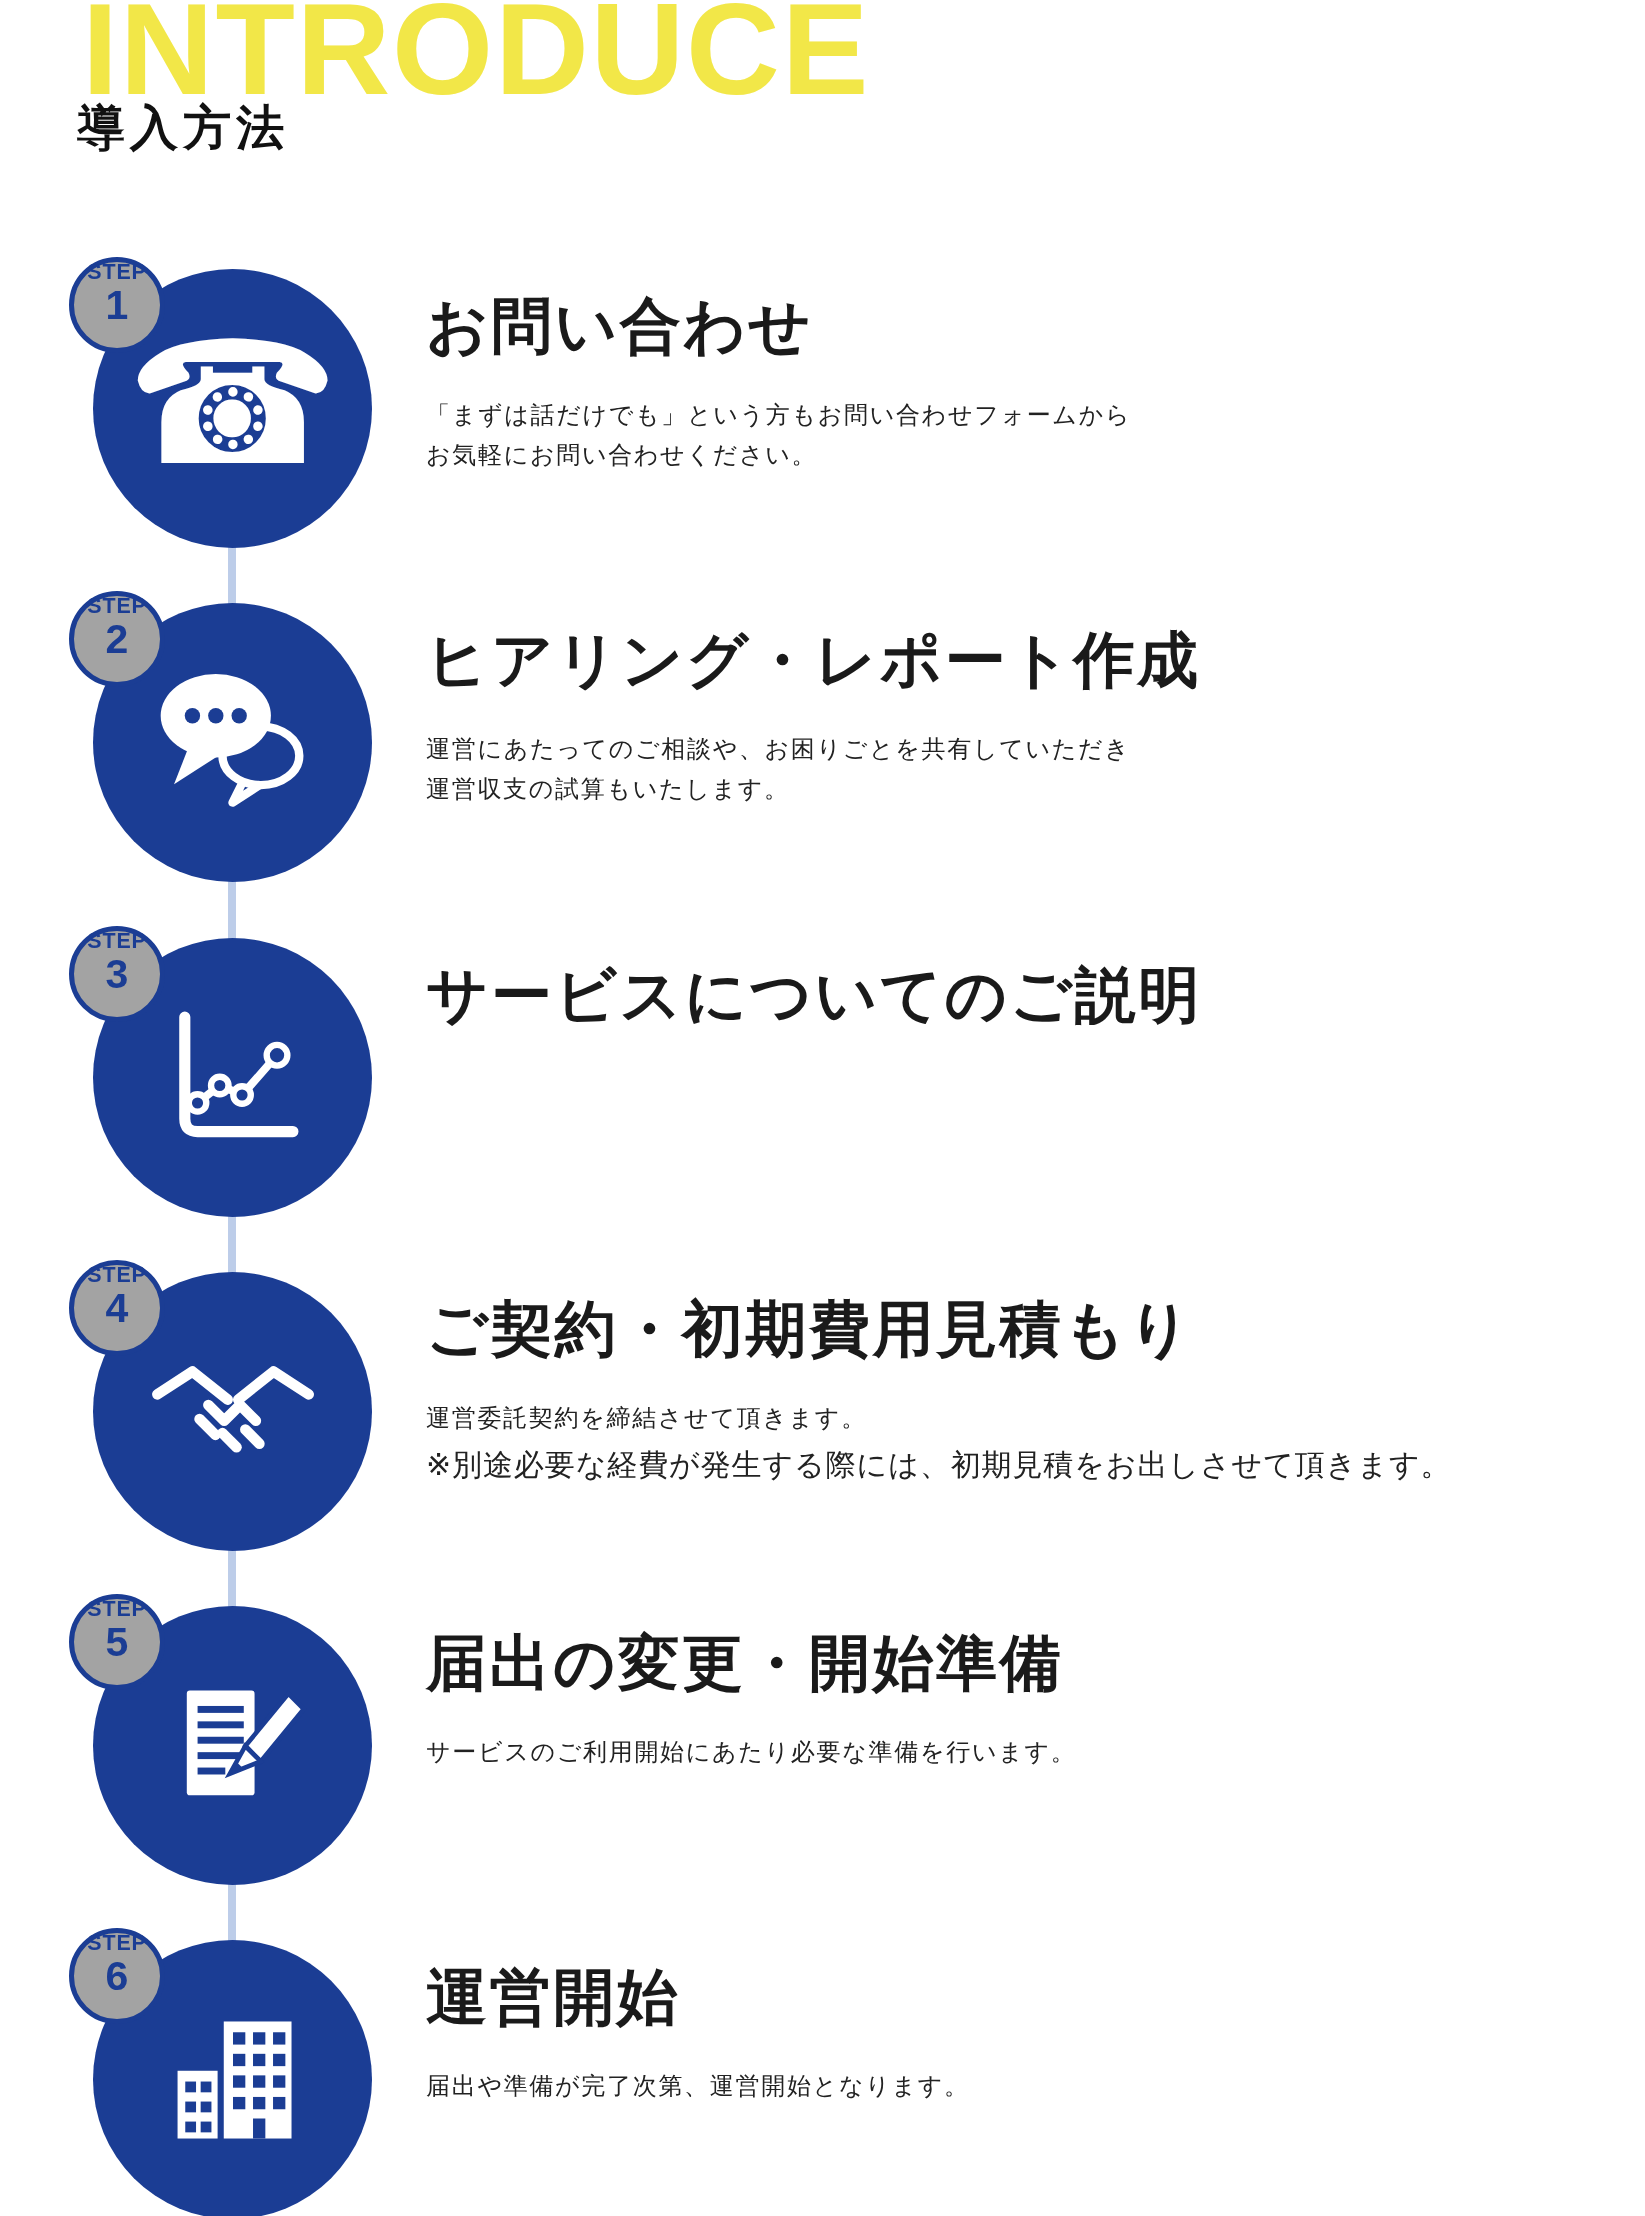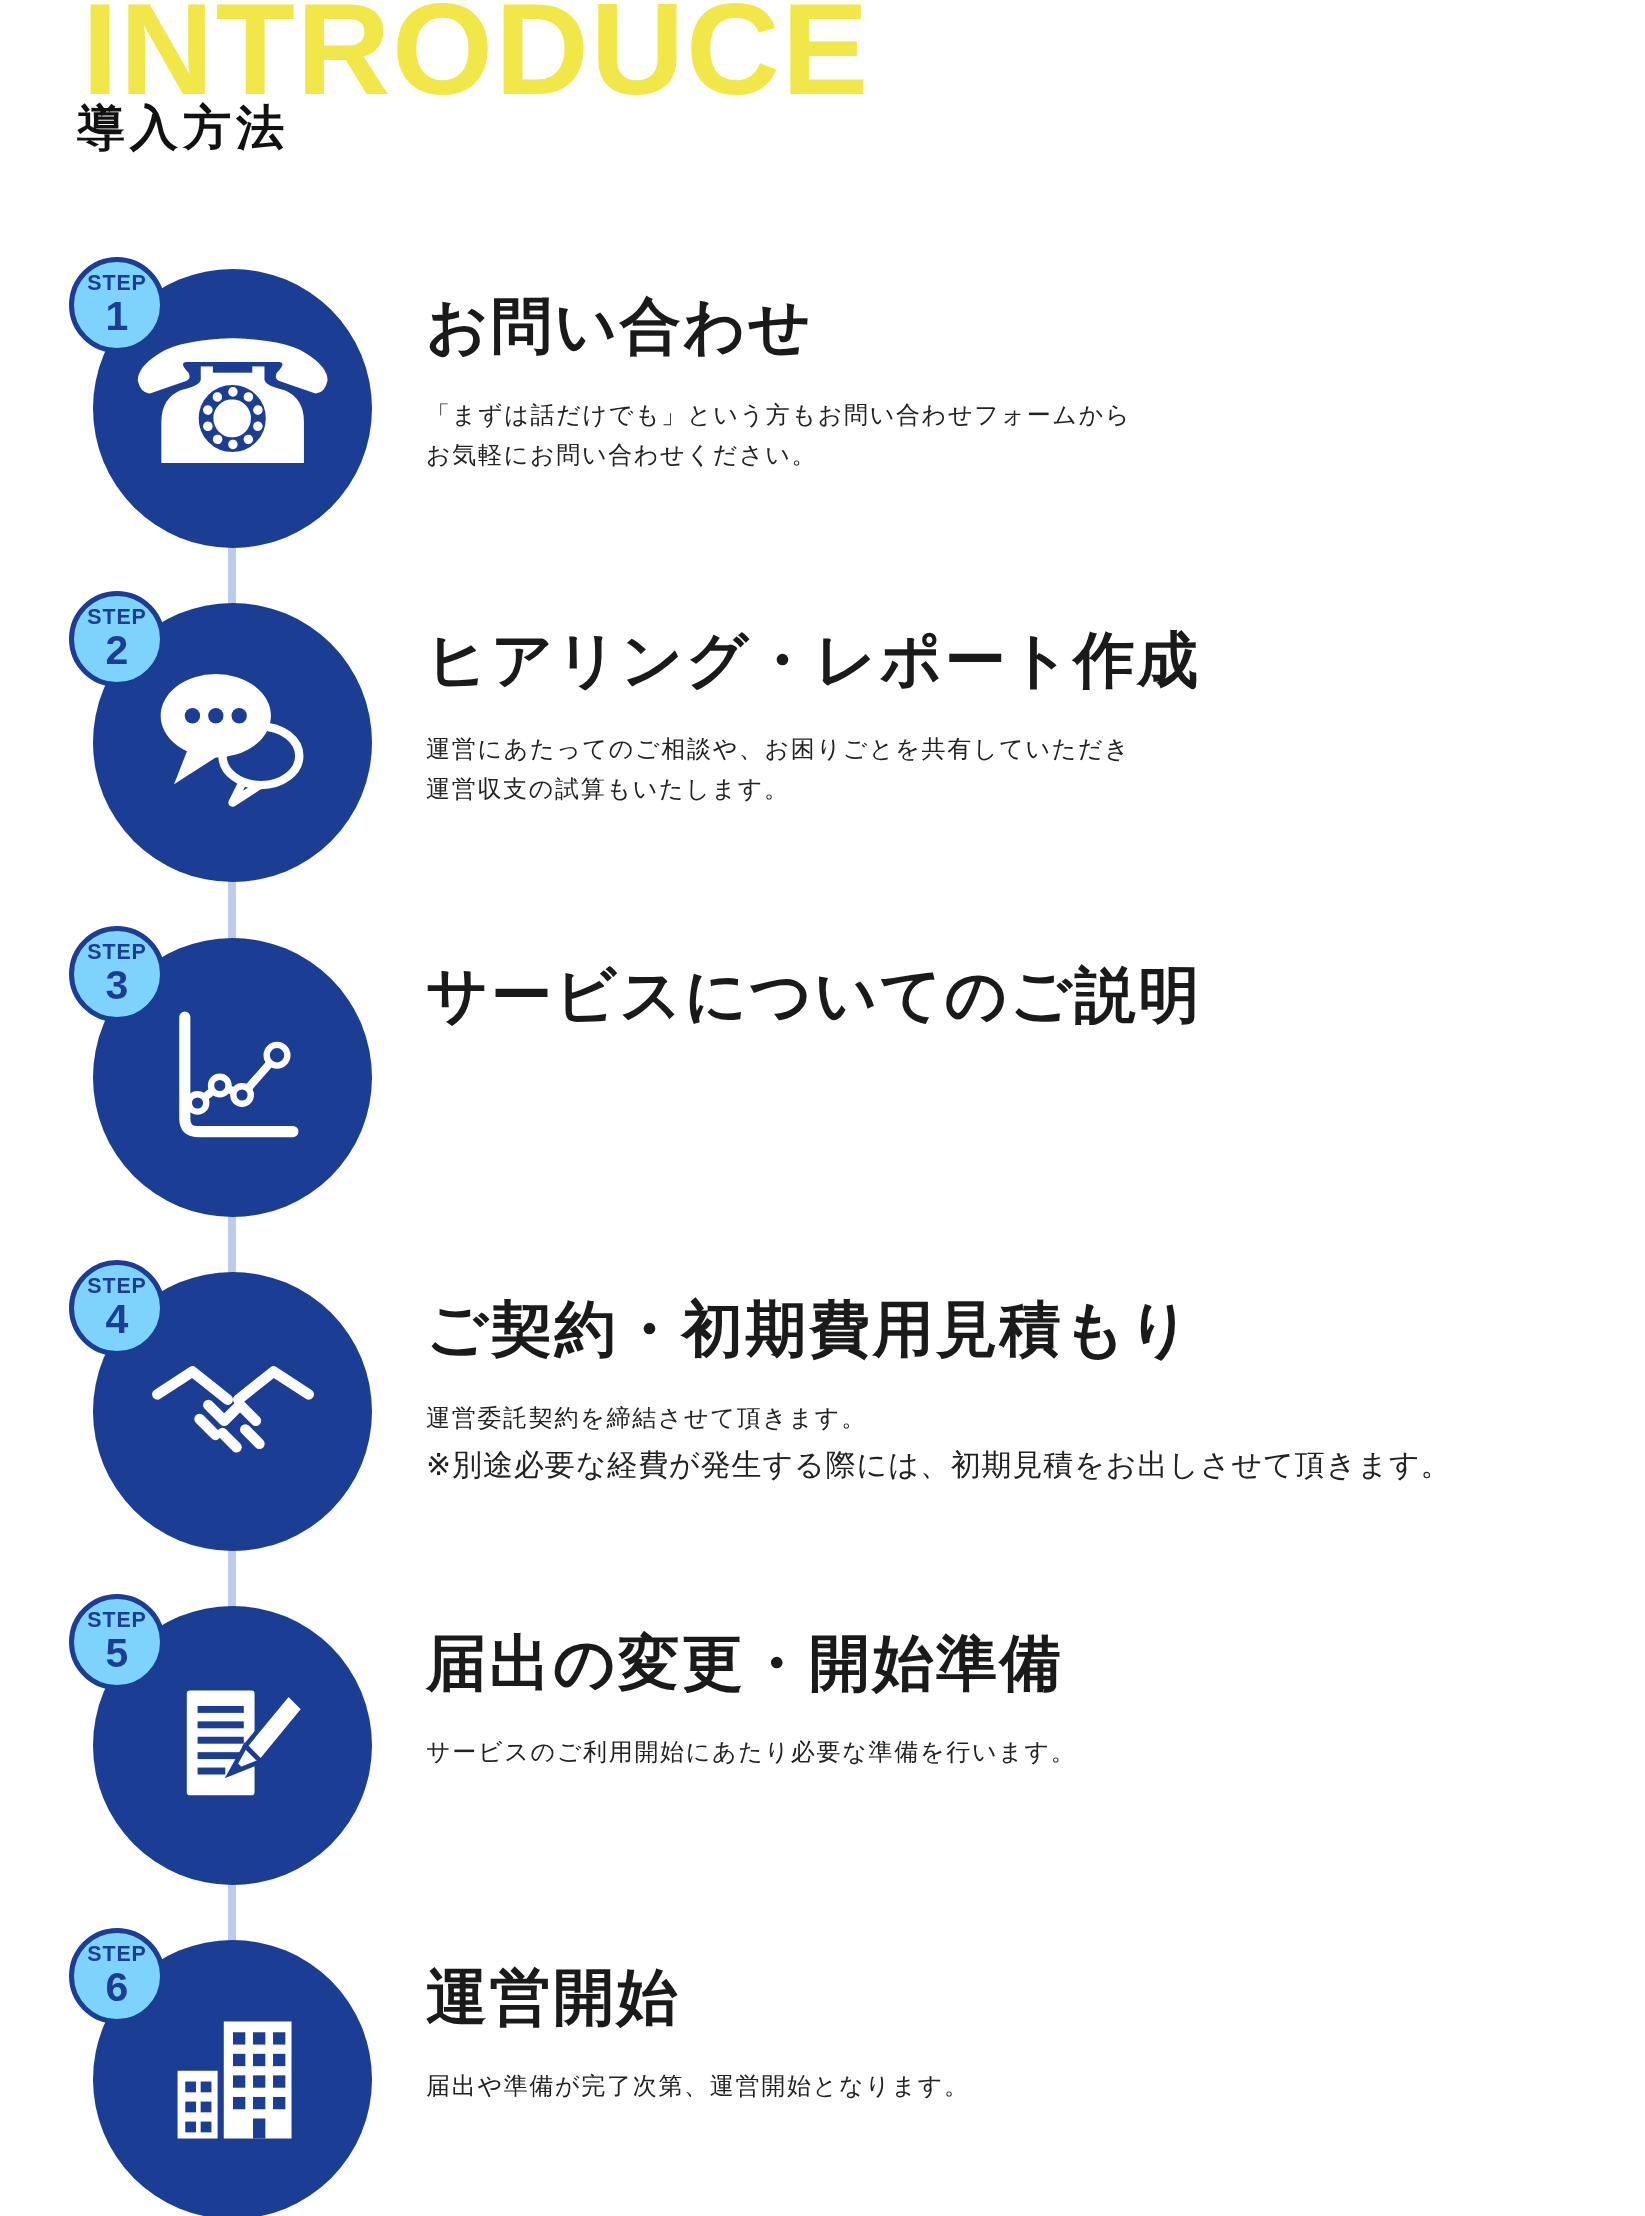--- a/index.html
+++ b/index.html
@@ -22,21 +22,21 @@
   .connector{
     position:absolute;left:228px;top:408px;width:7.7px;height:1671px;
     background:#BDCDE9;z-index:0;
   }
 
   
   .step{position:absolute;left:0;width:1646px;height:334px;z-index:2;}
   .badge{
     position:absolute;left:69px;top:0;width:96px;height:96px;
     box-sizing:border-box;border:5.1px solid #1B3D94;border-radius:50%;
-    background:#7dd3fc;display:flex;flex-direction:column;align-items:center;justify-content:center;
+    background:#a3a3a3;display:flex;flex-direction:column;align-items:center;justify-content:flex-start;
     z-index:4;
   }
   .badge .s{font-size:21.4px;font-weight:800;color:#1B3D94;line-height:1;letter-spacing:0.9px;}
   .badge .n{font-size:41px;font-weight:800;color:#1B3D94;line-height:1;margin-top:1.7px;}
   .circle{
     position:absolute;left:93px;top:12px;width:279px;height:279px;border-radius:50%;
     background:#1B3D94;display:flex;align-items:center;justify-content:center;z-index:3;
   }
   .phone-glyph{font-size:171px;color:#fff;line-height:1;margin-top:-10.3px;}
 

